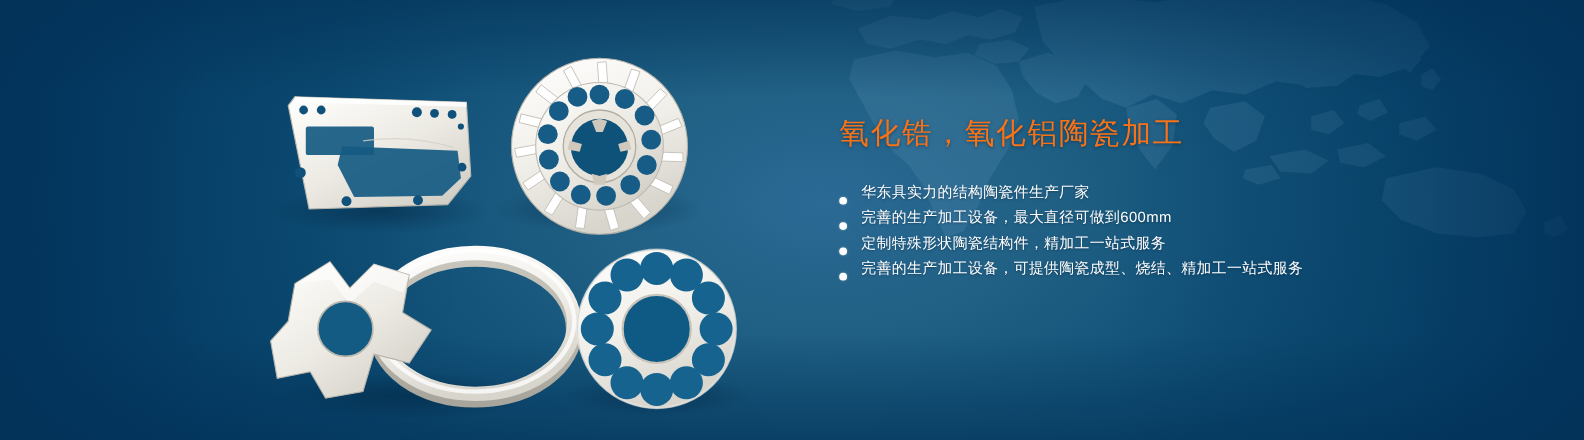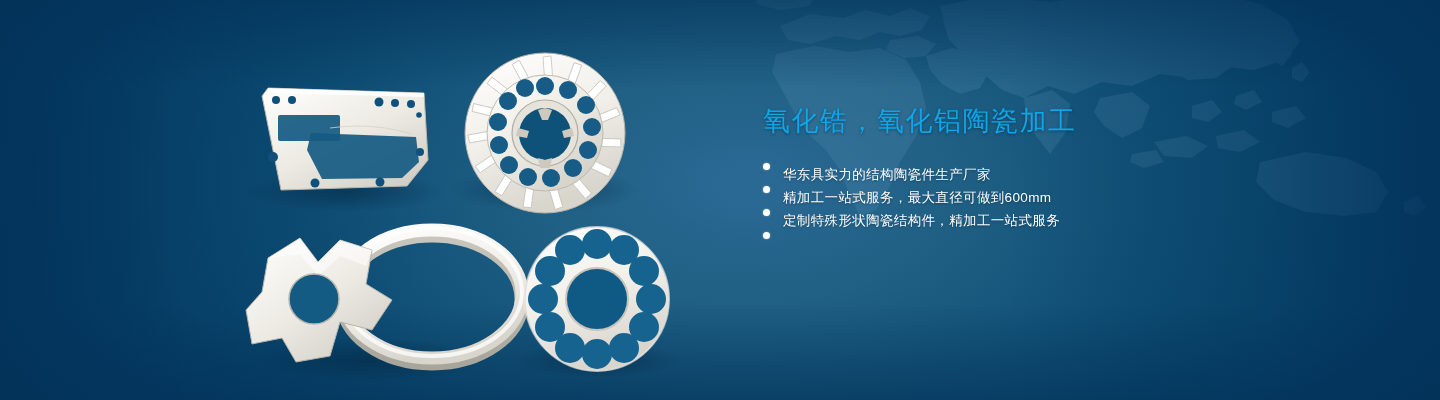--- a/index.html
+++ b/index.html
@@ -71,35 +71,35 @@
   
   .textblock {
     position: absolute;
     left: 763px;
     top: 104px;
     width: 540px;
   }
   .headline {
     font-size: 27px;
     line-height: 34px;
-    color: #0ea5e9;
+    color: #f97316;
     letter-spacing: 1.5px;
     font-weight: 400;
     white-space: nowrap;
     text-shadow: 0 1px 3px rgba(0,20,40,.45);
   }
   .bullets {
     list-style: none;
     margin: 0;
     padding: 0;
     margin-top: 25px;
   }
   .bullet-item {
     display: flex;
-    align-items: flex-start;
+    align-items: flex-end;
     height: 23px;
     white-space: nowrap;
   }
   .bullet-dot {
     width: 7px;
     height: 7px;
     border-radius: 50%;
     background: #ffffff;
     flex: 0 0 auto;
     margin-right: 13px;
@@ -336,26 +336,27 @@
 
     <div class="headline">氧化锆，氧化铝陶瓷加工</div>
 
     <ul class="bullets">
       <li class="bullet-item">
         <span class="bullet-dot"></span>
         <span class="bullet-text">华东具实力的结构陶瓷件生产厂家</span>
       </li>
       <li class="bullet-item">
         <span class="bullet-dot"></span>
-        <span class="bullet-text">精加工一站式服务，最大直径可做到600mm</span>
+        <span class="bullet-text">完善的生产加工设备，最大直径可做到600mm</span>
       </li>
       <li class="bullet-item">
         <span class="bullet-dot"></span>
         <span class="bullet-text">定制特殊形状陶瓷结构件，精加工一站式服务</span>
       </li>
       <li class="bullet-item">
         <span class="bullet-dot"></span>
+        <span class="bullet-text">完善的生产加工设备，可提供陶瓷成型、烧结、精加工一站式服务</span>
       </li>
     </ul>
 
   </div>
 
 </div>
 
 </body></html>

